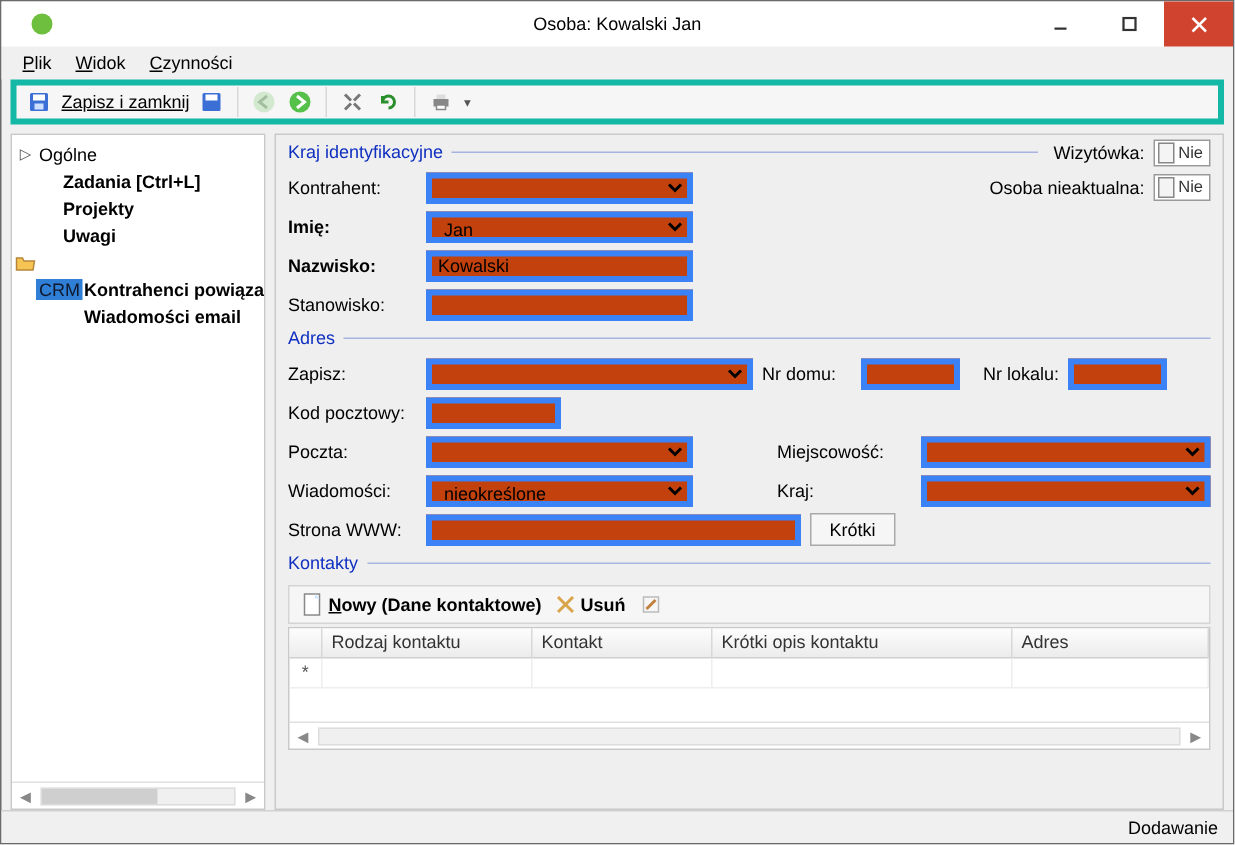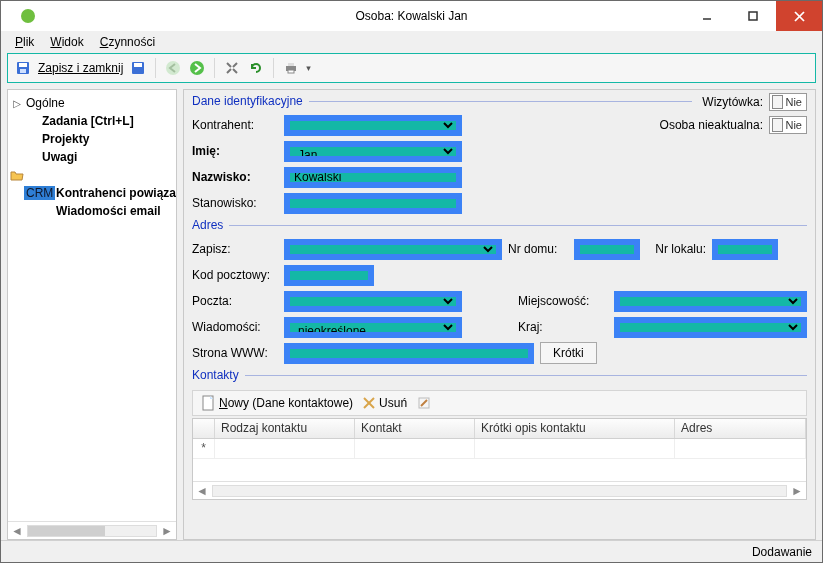--- a/index.html
+++ b/index.html
@@ -7,21 +7,21 @@
   .window { width:823px; height:563px; border:1px solid #6a6a6a; display:flex; flex-direction:column; background:#f0f0f0; }
   .titlebar { height:30px; background:#fff; display:flex; align-items:center; padding:0 0 0 20px; position:relative; }
   .titlebar .app-icon { width:14px; height:14px; border-radius:50%; background:#6fbf3f; margin-right:8px; }
   .titlebar .title { position:absolute; left:50%; transform:translateX(-50%); font-size:12px; color:#000; }
   .titlebar .win-btns { margin-left:auto; display:flex; height:100%; }
   .titlebar .win-btn { width:46px; display:flex; align-items:center; justify-content:center; font-size:13px; color:#333; }
   .titlebar .win-close { background:#d0432e; color:#fff; width:46px; }
   .menubar { height:22px; display:flex; align-items:center; gap:16px; padding:0 14px; background:#f0f0f0; }
   .menubar span { color:#000; }
   .menubar span u { text-decoration:underline; }
-  .toolbar { height:30px; border:1px solid #14b8a6; margin:0 6px 6px 6px; background:#f6f6f6; display:flex; align-items:center; gap:6px; padding:0 6px; }
+  .toolbar { height:30px; border:4px solid #14b8a6; margin:0 6px 6px 6px; background:#f6f6f6; display:flex; align-items:center; gap:6px; padding:0 6px; }
   .toolbar .sep { width:1px; height:20px; background:#d8d8d8; margin:0 2px; }
   .toolbar .ico { width:18px; height:18px; display:flex; align-items:center; justify-content:center; }
   .toolbar .txt { color:#000; }
   .toolbar .disabled { opacity:0.4; }
   .body-row { flex:1; display:flex; margin:0 6px 0 6px; gap:6px; min-height:0; }
   .sidebar { width:170px; border:1px solid #c9c9c9; background:#fff; display:flex; flex-direction:column; }
   .tree { flex:1; padding:4px 2px; overflow:hidden; }
   .tree-item { display:flex; align-items:center; height:18px; white-space:nowrap; }
   .tree-item .exp { width:14px; text-align:center; color:#555; font-size:10px; }
   .tree-item .lbl { padding:0 2px; }
@@ -29,34 +29,34 @@
   .tree-child { padding-left:30px;font-weight:bold; }
   .sidebar-scroll { height:18px; border-top:1px solid #e0e0e0; display:flex; align-items:center; justify-content:space-between; padding:0 3px; color:#888; }
   .sidebar-scroll .track { flex:1; height:12px; background:#f0f0f0; margin:0 4px; border:1px solid #ddd; position:relative; }
   .sidebar-scroll .thumb { position:absolute; left:0; top:0; height:100%; width:60%; background:#cfcfcf; }
   .main { flex:1; border:1px solid #c9c9c9; background:#efefef; padding:2px 8px 8px 8px; overflow:hidden; display:flex; flex-direction:column; }
   .sect-head { color:#1030c0; font-size:12px; display:flex; align-items:center; margin:2px 0 4px 0; }
   .sect-head .line { flex:1; height:1px; background:#a8b4e0; margin-left:6px; }
   .row { display:flex; align-items:center; margin:2px 0; min-height:22px; gap:6px; }
   .lblc { width:86px; color:#000; }
   .bold { font-weight:bold; }
-  input.fld, select.fld { height:21px; border:6px solid #3b82f6; background:#14b8a6; padding:0 4px; font-size:12px; }
+  input.fld, select.fld { height:21px; border:4px solid #3b82f6; background:#c2410c; padding:0 4px; font-size:12px; }
   .combo { width:178px; }
   .txtf { width:178px; }
   .wide { width:218px; }
   .small { width:66px; }
   .med { width:90px; }
   .www { width:250px; }
   .right-pair { margin-left:auto; display:flex; align-items:center; gap:6px; }
   .toggle { width:38px; height:18px; border:1px solid #999; background:#fff; display:flex; align-items:center; }
   .toggle .box { width:14px; height:14px; border:1px solid #888; margin:0 2px; background:#f4f4f4; }
   .toggle .tlbl { font-size:11px; color:#333; padding-right:4px; }
   .btn { height:22px; border:1px solid #a9a9a9; background:#f6f6f6; padding:1px 12px; }
   .contacts-toolbar { border:1px solid #d5d5d5; background:#f6f6f6; height:26px; display:flex; align-items:center; gap:10px; padding:0 8px; margin-top:4px; }
-  .contacts-toolbar .ci { display:flex; align-items:center; gap:4px; }
+  .contacts-toolbar .ci { display:flex; align-items:center; gap:4px;font-weight:bold; }
   .contacts-toolbar .dis { color:#000000; }
   .grid { border:1px solid #c9c9c9; margin-top:2px; background:#fff; display:flex; flex-direction:column; height:82px; }
   .grid-head { display:flex; height:20px; background:linear-gradient(#fdfdfd,#ececec); border-bottom:1px solid #d0d0d0; }
   .grid-head .gh { border-right:1px solid #d8d8d8; padding:2px 6px; color:#333; }
   .gh0 { width:22px; } .gh1{ width:140px;} .gh2{width:120px;} .gh3{width:200px;} .gh4{flex:1;}
   .grid-row { display:flex; height:20px; border-bottom:1px solid #eee; }
   .grid-row .gc { border-right:1px solid #eee; padding:2px 6px; }
   .grid-row .gc0 { width:22px; text-align:center; color:#555; }
   .grid-scroll { display:flex; justify-content:space-between; align-items:center; height:18px; border-top:1px solid #e0e0e0; padding:0 3px; color:#888; }
   .grid-scroll .track { flex:1; height:12px; background:#f0f0f0; margin:0 4px; border:1px solid #ddd; }
@@ -186,21 +186,21 @@
             <div class="thumb"></div>
           </div>
         <span>►</span>
       </div>
     </div>
 
     <div class="main">
 
       <div style="display:flex;align-items:center;">
         <div class="sect-head" style="flex:1">
-          <span>Dane identyfikacyjne</span>
+          <span>Kraj identyfikacyjne</span>
             <div class="line"></div>
         </div>
         <div style="display:flex;align-items:center;gap:6px;margin-left:10px;">
           <span>Wizytówka:</span>
           <div class="toggle">
             <div class="box"></div>
             <span class="tlbl">Nie</span>
           </div>
         </div>
       </div>

